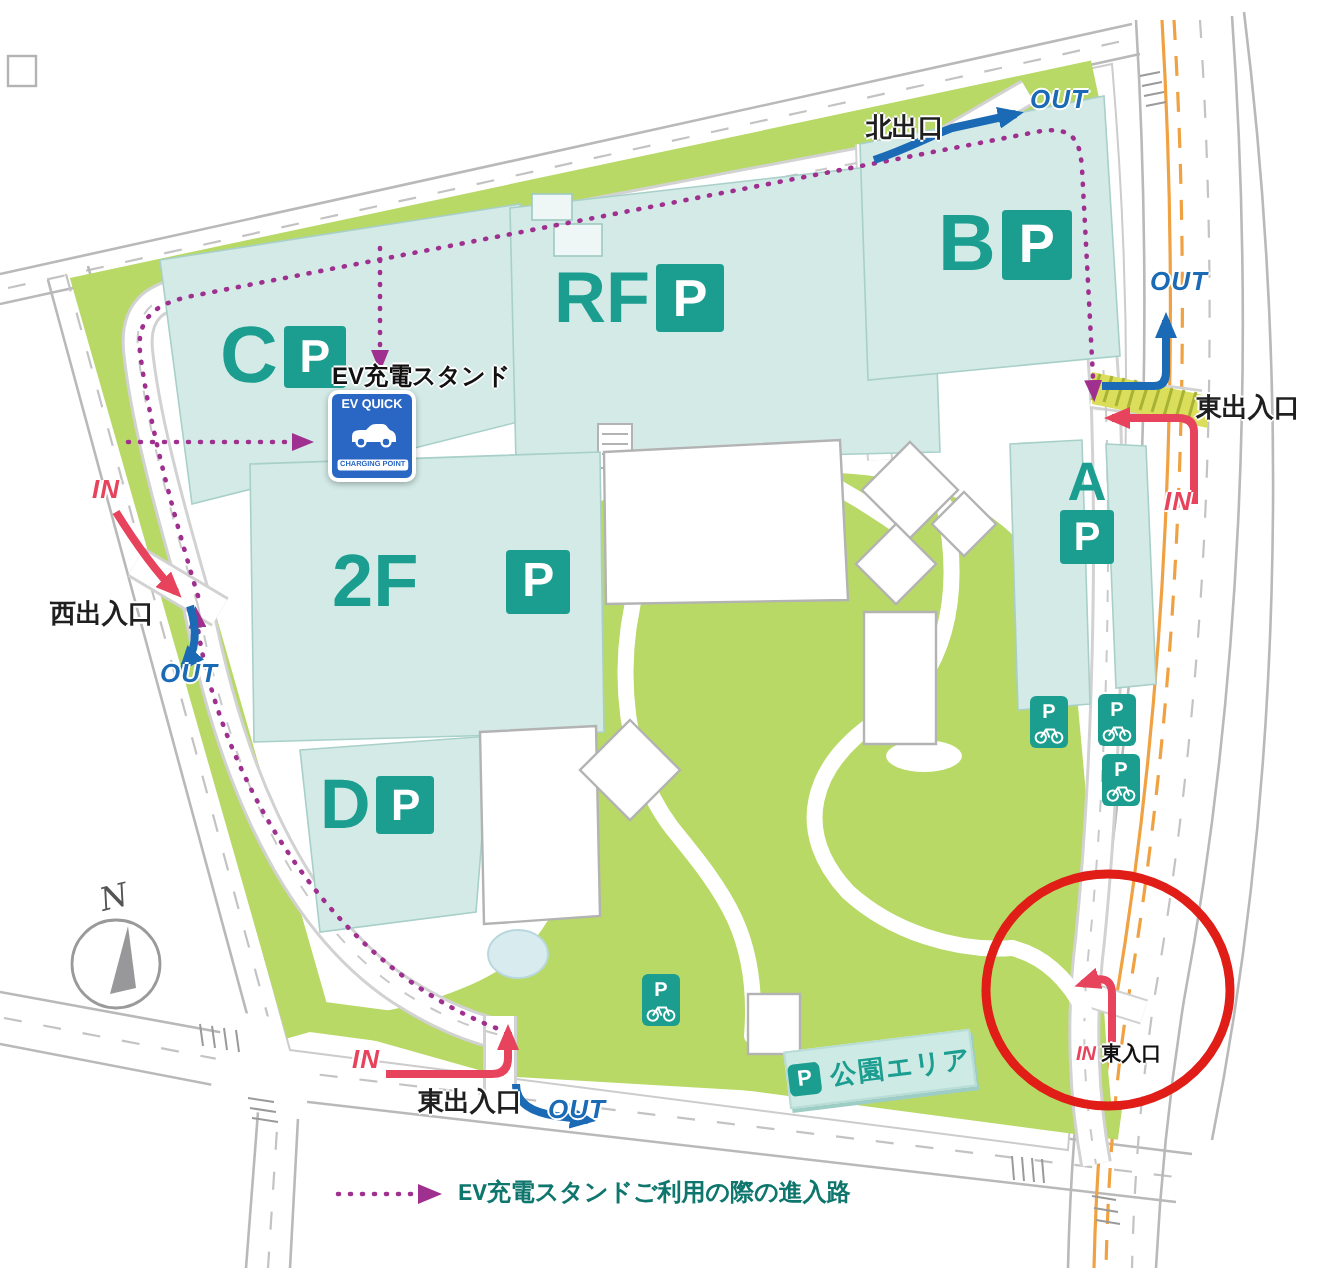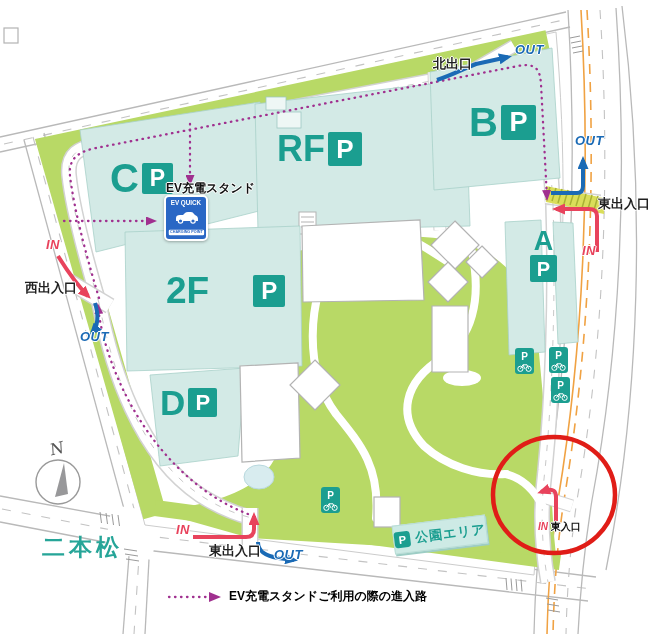--- a/index.html
+++ b/index.html
@@ -48,21 +48,21 @@
   .ev-label{font-size:12px;font-weight:bold;color:#111;}
   .ev-sign{position:absolute;left:164px;top:195px;width:44px;height:46px;background:#2a67c5;border:2px solid #fff;border-radius:5px;box-shadow:0 1px 3px rgba(0,0,0,.3);display:flex;flex-direction:column;align-items:center;justify-content:space-between;padding:2px 1px;box-sizing:border-box;}
   .ev-title{font-size:7px;font-weight:bold;color:#fff;transform:scale(.9);white-space:nowrap;}
   .ev-sub{background:#fff;color:#2a67c5;font-size:6px;font-weight:bold;border-radius:2px;padding:0 2px;transform:scale(.62);white-space:nowrap;line-height:1.5;}
   .bike{position:absolute;width:19px;height:26px;background:var(--teal,#1b9e90);border-radius:3px;display:flex;flex-direction:column;align-items:center;justify-content:center;}
   .bike .bp{color:#fff;font-size:10px;font-weight:bold;line-height:1.1;}
   .park-sign{position:absolute;left:393px;top:520px;width:92px;height:27px;background:#cdeae5;border:1px solid #b9ddd6;box-shadow:1px 2px 0 #9dcdc5;transform:rotate(-7deg);display:flex;align-items:center;justify-content:center;gap:5px;}
   .park-sign .pp{width:16px;height:16px;background:var(--teal,#1b9e90);border-radius:3px;color:#fff;font-size:11px;font-weight:bold;display:flex;align-items:center;justify-content:center;}
   .park-sign .pt{color:var(--teal,#1b9e90);font-size:13px;font-weight:bold;letter-spacing:1px;}
   .legend{position:absolute;left:167px;top:588px;display:flex;align-items:center;gap:6px;}
-  .legend-text{font-size:12px;font-weight:bold;color:#000000;}
+  .legend-text{font-size:12px;font-weight:bold;color:#0f766e;font-family:Liberation Mono, monospace;}
   .compass-n{position:absolute;left:50px;top:439px;font-family:"DejaVu Serif","Liberation Serif",serif;font-style:italic;font-size:16px;color:#555;transform:rotate(-14deg);}
 </style>
 </head>
 <body>
 
 <div class="stage">
 
   <svg class="map" width="662" height="635" viewBox="0 0 662 635">
     <defs>
       <marker id="mB" markerUnits="userSpaceOnUse" markerWidth="13" markerHeight="11" refX="9" refY="5.5" orient="auto">
@@ -240,31 +240,30 @@
     <span class="letter">D</span>
     <span class="pbox" style="width:29px;height:29px;font-size:22px;">P</span>
   </div>
 
   <div class="lbl gate halo" style="left:433px;top:55px;">北出口</div>
   <div class="lbl io io-out halo" style="left:515px;top:42px;">OUT</div>
   <div class="lbl io io-out halo" style="left:575px;top:133px;">OUT</div>
   <div class="lbl gate halo" style="left:598px;top:195px;font-size:13px;">東出入口</div>
   <div class="lbl io io-in halo" style="left:582px;top:243px;">IN</div>
   <div class="lbl io io-in halo" style="left:46px;top:237px;">IN</div>
-  <div class="lbl gate halo" style="left:25px;top:279px;">西出入口</div>
+  <div class="lbl gate halo" style="left:25px;top:298px;">西出入口</div>
   <div class="lbl io io-out halo" style="left:80px;top:329px;">OUT</div>
   <div class="lbl io io-in halo" style="left:176px;top:522px;">IN</div>
   <div class="lbl gate halo" style="left:209px;top:542px;">東出入口</div>
   <div class="lbl io io-out halo" style="left:274px;top:547px;">OUT</div>
   <div class="lbl halo" style="left:538px;top:520px;font-size:10px;font-weight:bold;">
     <span class="io-in" style="font-style:italic;">IN</span>
     <span style="color:#111;">東入口</span>
   </div>
 
-  <div class="lbl district" style="left:42px;top:532px;letter-spacing:4px;">二本松</div>
 
   <div class="lbl ev-label halo" style="left:166px;top:180px;">EV充電スタンド</div>
   <div class="ev-sign">
     <span class="ev-title">EV QUICK</span>
     <svg width="26" height="14" viewBox="0 0 26 14">
       <path d="M3,11 L3,8 Q3,5 7,5 L10,5 L12,3 Q13,2 15,2 L18,2 Q20,2 21,4 L22,5 Q25,6 25,9 L25,11 Z" fill="#ffffff"></path>
       <circle cx="7.5" cy="11" r="2.2" fill="#2a67c5" stroke="#ffffff" stroke-width="1.2"></circle>
       <circle cx="20" cy="11" r="2.2" fill="#2a67c5" stroke="#ffffff" stroke-width="1.2"></circle>
     </svg>
     <span class="ev-sub">CHARGING POINT</span>

